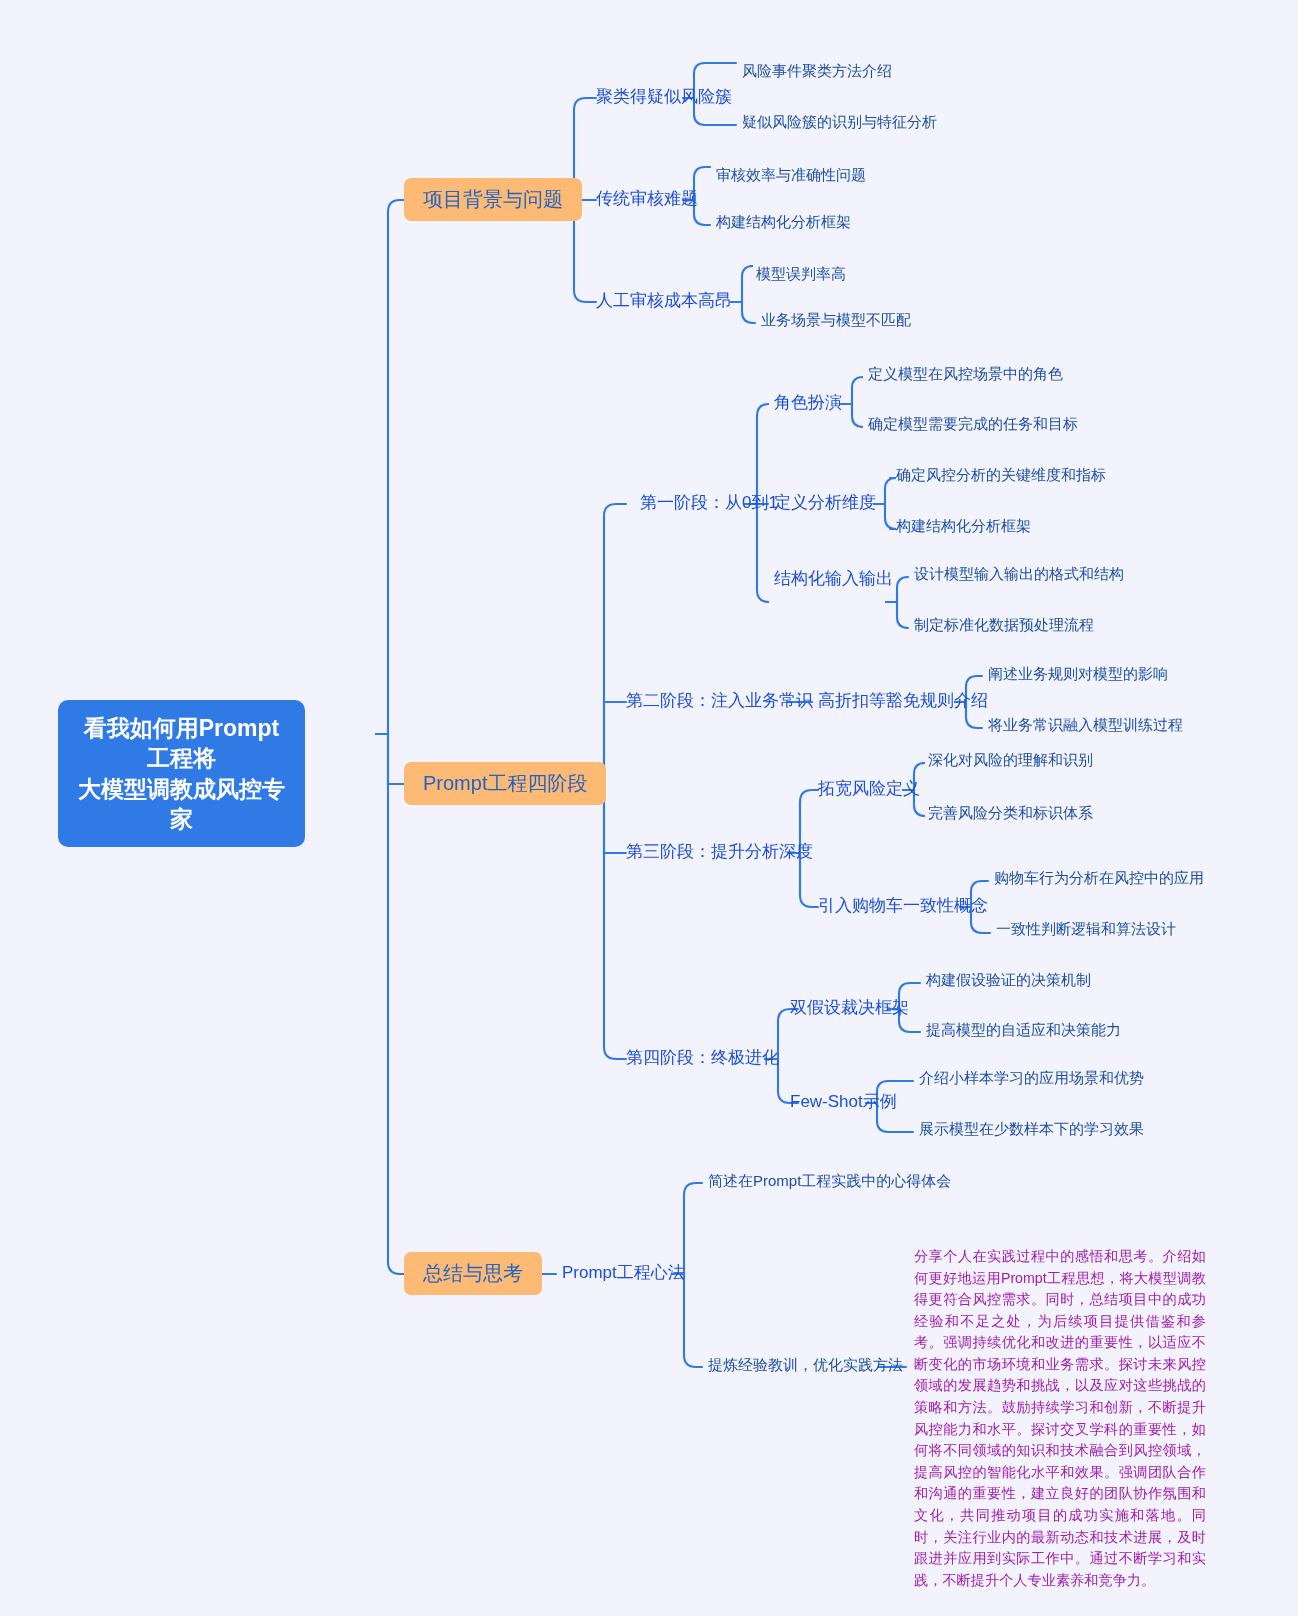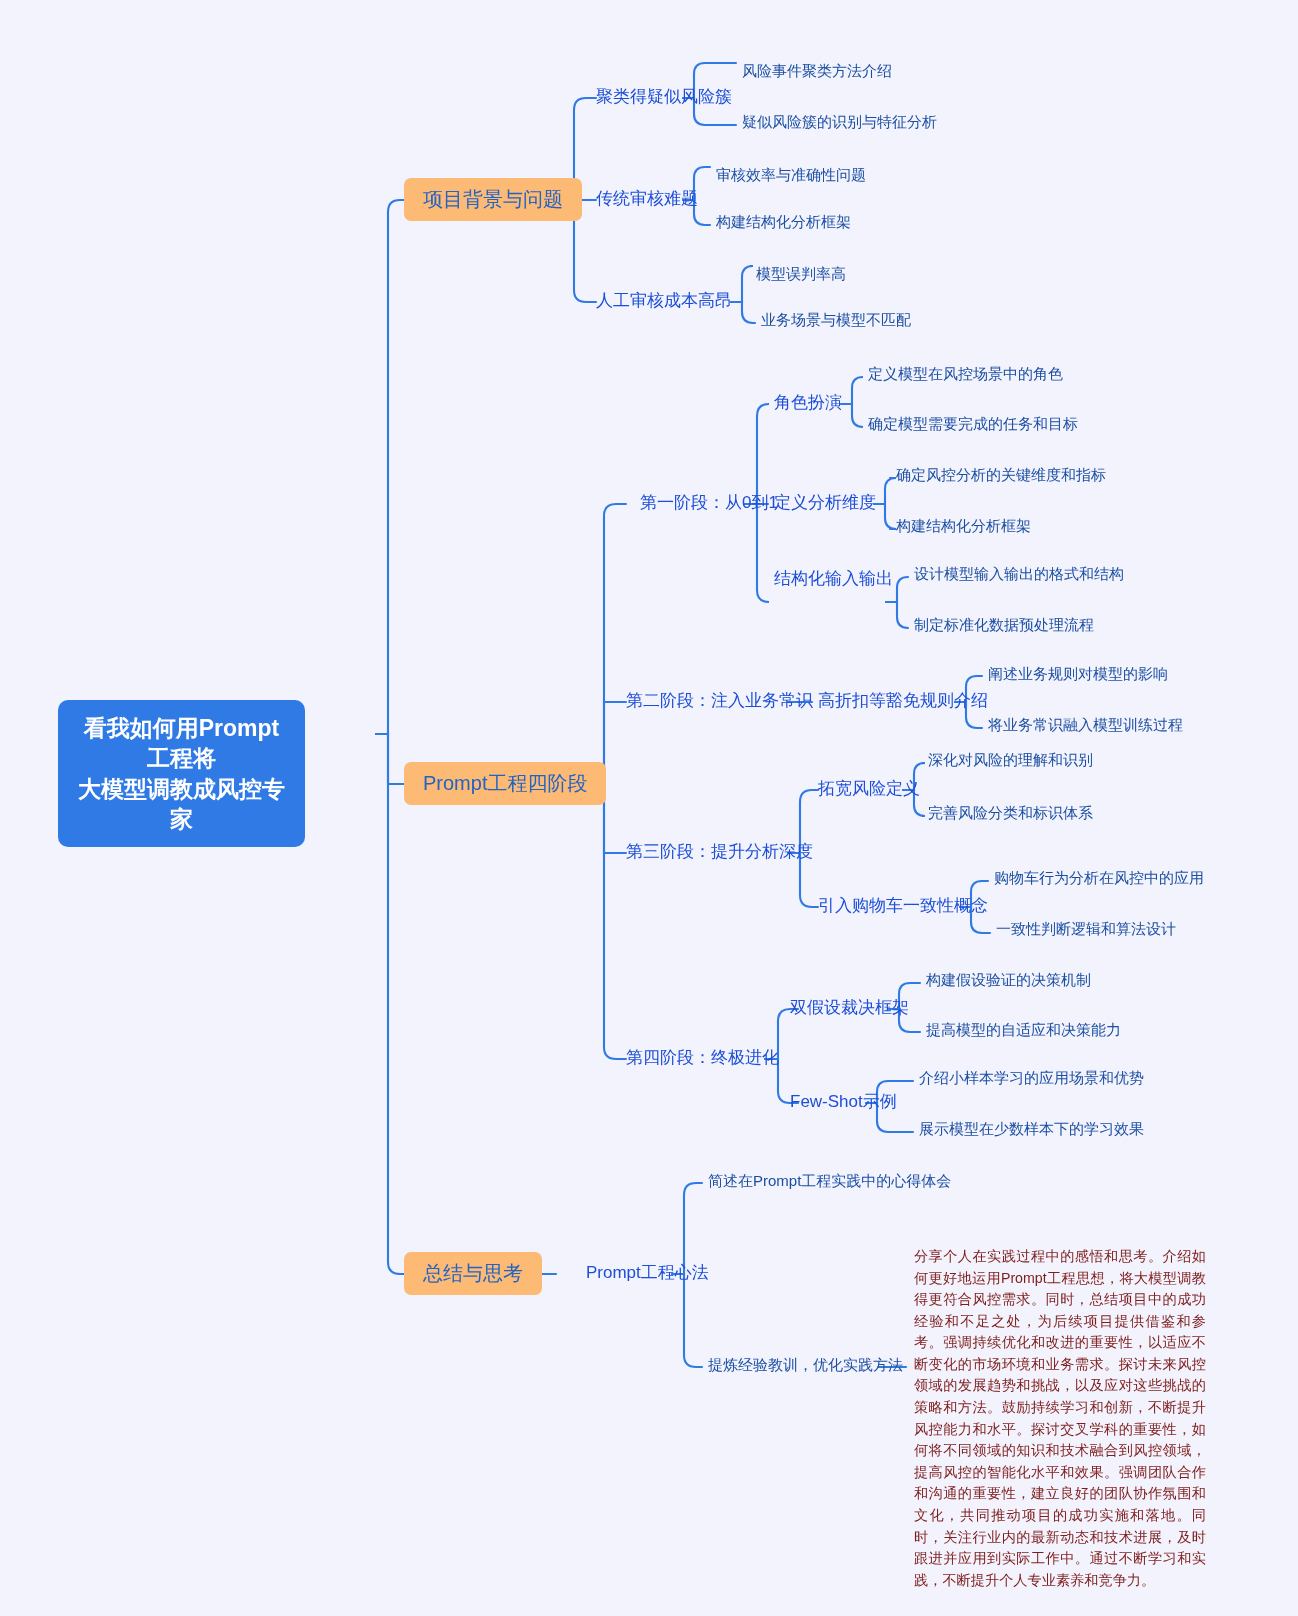--- a/index.html
+++ b/index.html
@@ -25,21 +25,21 @@
 
   .lvl1{
     background:#fdba74;border-radius:7px;
     font-size:20px;color:#2263c4;font-weight:400;
     padding:9px 19px;
   }
   .lvl2{font-size:17px;color:#1d4ed8;}
   .lvl3{font-size:15px;color:#1c4fa3;}
 
   .para{
-    position:absolute;color:#7f1d1d;font-size:14.2px;
+    position:absolute;color:#a21caf;font-size:14.2px;
     line-height:1.52;width:292px;white-space:normal;
     text-align:justify;text-justify:inter-ideograph;
     left:914px;top:1246px;
   }
 </style>
 </head>
 <body>
 
 <div id="canvas">
 
@@ -162,19 +162,19 @@
   <div class="node lvl2" style="left:626px;top:1047px;"><span>第四阶段：终极进化</span></div>
   <div class="node lvl2" style="left:790px;top:997px;"><span>双假设裁决框架</span></div>
   <div class="node lvl3" style="left:926px;top:971px;"><span>构建假设验证的决策机制</span></div>
   <div class="node lvl3" style="left:926px;top:1021px;"><span>提高模型的自适应和决策能力</span></div>
 
   <div class="node lvl2" style="left:790px;top:1091px;"><span>Few-Shot示例</span></div>
   <div class="node lvl3" style="left:919px;top:1069px;"><span>介绍小样本学习的应用场景和优势</span></div>
   <div class="node lvl3" style="left:919px;top:1120px;"><span>展示模型在少数样本下的学习效果</span></div>
 
   <div class="node lvl1" style="left:404px;top:1252px;"><span>总结与思考</span></div>
-  <div class="node lvl2" style="left:562px;top:1262px;margin-left:24px;"><span>Prompt工程心法</span></div>
+  <div class="node lvl2" style="left:562px;top:1262px;"><span>Prompt工程心法</span></div>
   <div class="node lvl3" style="left:708px;top:1172px;"><span>简述在Prompt工程实践中的心得体会</span></div>
   <div class="node lvl3" style="left:708px;top:1356px;"><span>提炼经验教训，优化实践方法</span></div>
 
   <div class="para">分享个人在实践过程中的感悟和思考。介绍如何更好地运用Prompt工程思想，将大模型调教得更符合风控需求。同时，总结项目中的成功经验和不足之处，为后续项目提供借鉴和参考。强调持续优化和改进的重要性，以适应不断变化的市场环境和业务需求。探讨未来风控领域的发展趋势和挑战，以及应对这些挑战的策略和方法。鼓励持续学习和创新，不断提升风控能力和水平。探讨交叉学科的重要性，如何将不同领域的知识和技术融合到风控领域，提高风控的智能化水平和效果。强调团队合作和沟通的重要性，建立良好的团队协作氛围和文化，共同推动项目的成功实施和落地。同时，关注行业内的最新动态和技术进展，及时跟进并应用到实际工作中。通过不断学习和实践，不断提升个人专业素养和竞争力。</div>
 
 </div>
 
 </body></html>

